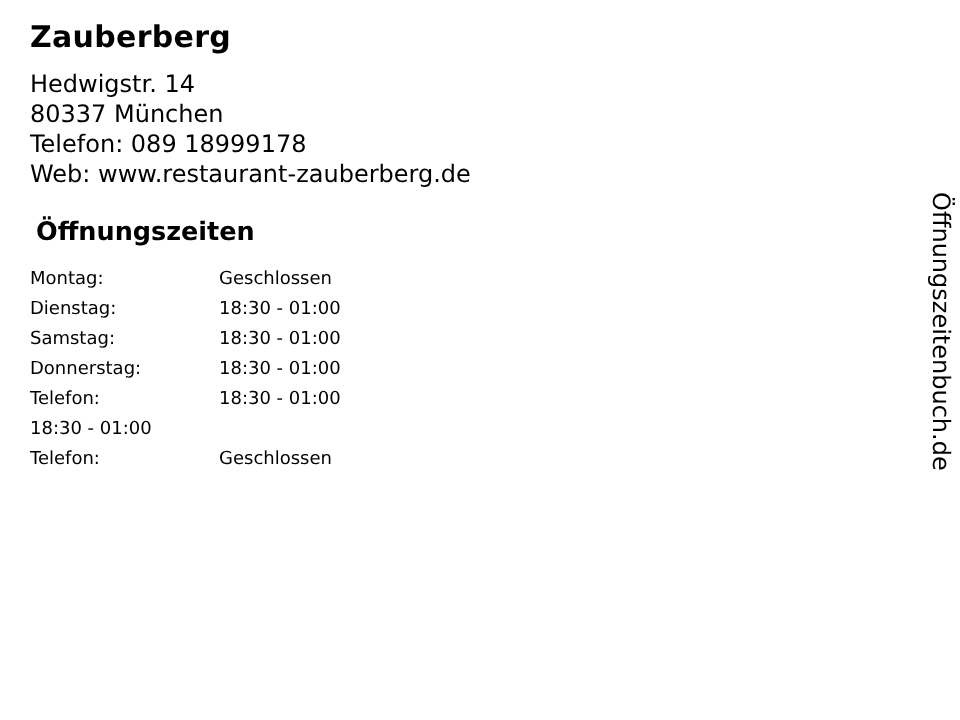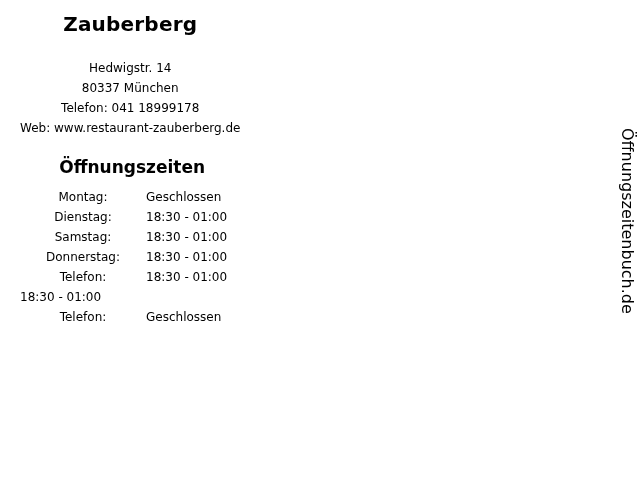--- a/index.html
+++ b/index.html
@@ -12,32 +12,31 @@
     position: relative;
     overflow: hidden;
     background: #ffffff;
     color: #000000;
     font-family: "DejaVu Sans", "Liberation Sans", sans-serif;
   }
   .content {
     position: absolute;
     left: 20px;
     top: 12px;
-    text-align: center;
   }
   .business-name {
     margin: 0;
     font-size: 20px;
     line-height: 24px;
     font-weight: bold;
     letter-spacing: 0.2px;
   }
   .contact {
-    margin-top: 22px;
-    font-size: 12px;
+    margin-top: 10px;
+    font-size: 16px;
     line-height: 20px;
   }
   .contact div {
     white-space: nowrap;
   }
   .hours-heading {
     margin: 18px 0 0 4px;
     font-size: 17px;
     line-height: 22px;
     font-weight: bold;
@@ -72,21 +71,21 @@
 </head>
 <body>
 
 <div class="content">
 
   <h1 class="business-name">Zauberberg</h1>
 
   <div class="contact">
     <div>Hedwigstr. 14</div>
     <div>80337 München</div>
-    <div>Telefon: 041 18999178</div>
+    <div>Telefon: 089 18999178</div>
     <div>Web: www.restaurant-zauberberg.de</div>
   </div>
 
   <h2 class="hours-heading">Öffnungszeiten</h2>
 
   <div class="hours-table">
     <div class="hours-row">
       <div class="hours-day">Montag:</div>
       <div class="hours-time">Geschlossen</div>
     </div>

